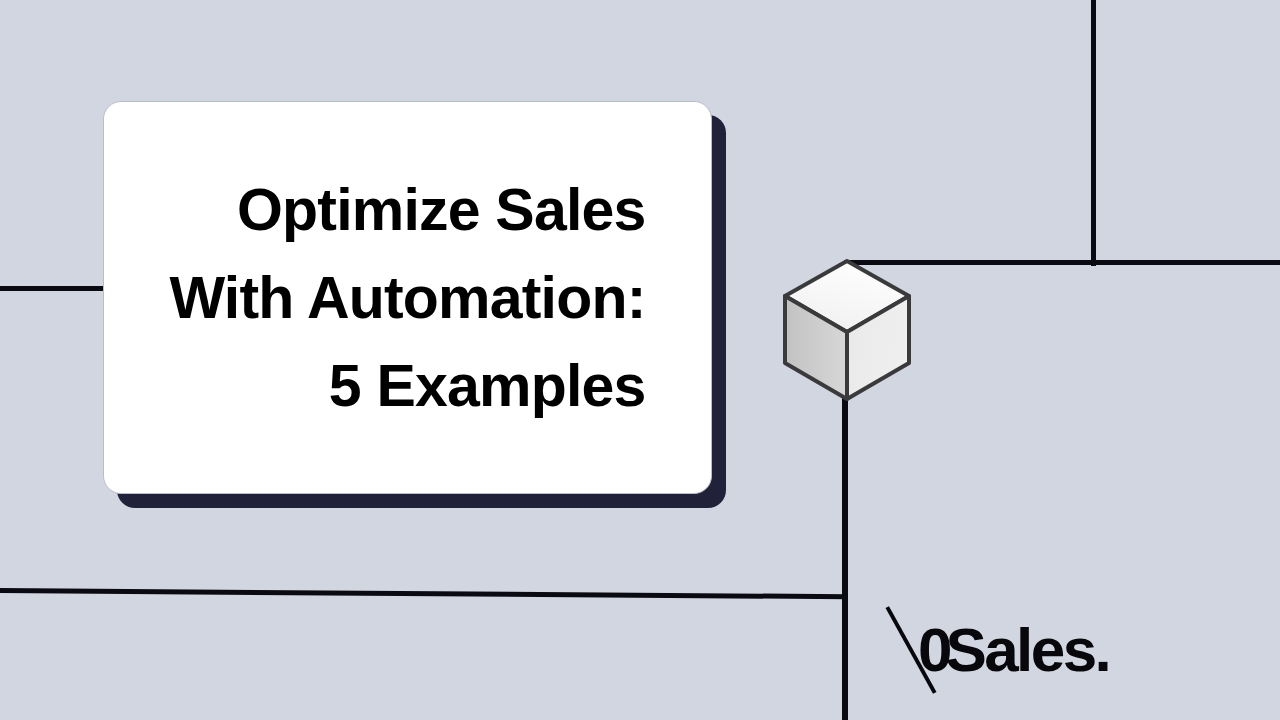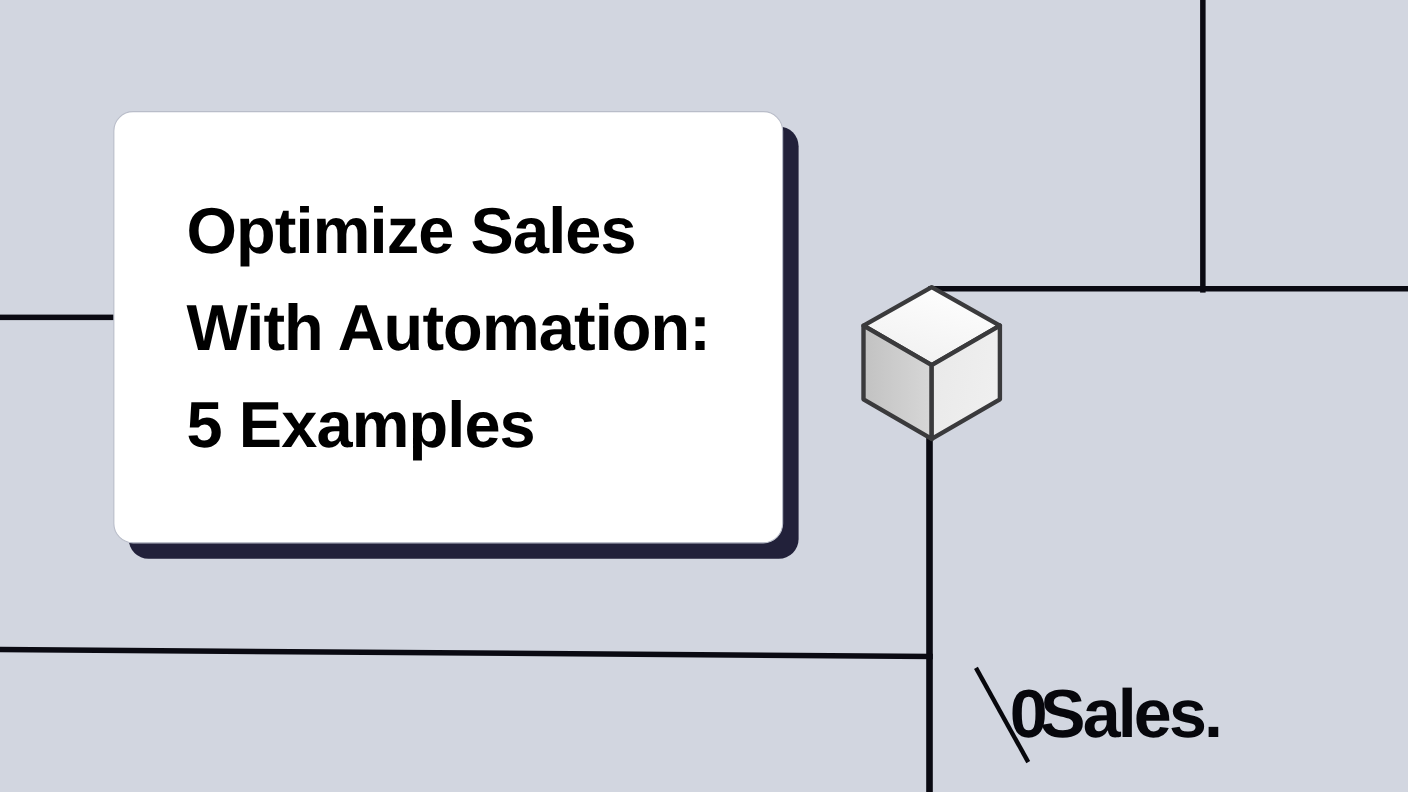--- a/index.html
+++ b/index.html
@@ -91,21 +91,21 @@
     border-radius: 18px;
     box-sizing: border-box;
     display: flex;
     align-items: center;
     justify-content: center;
   }
 
   #card-title {
     margin: 0;
     padding: 0 14px;
-    text-align: left;
+    text-align: right;
     font-size: 59px;
     line-height: 88px;
     font-weight: 700;
     letter-spacing: -0.8px;
     color: #000000;
     white-space: pre-line;
   }
 
   
   #cube {

